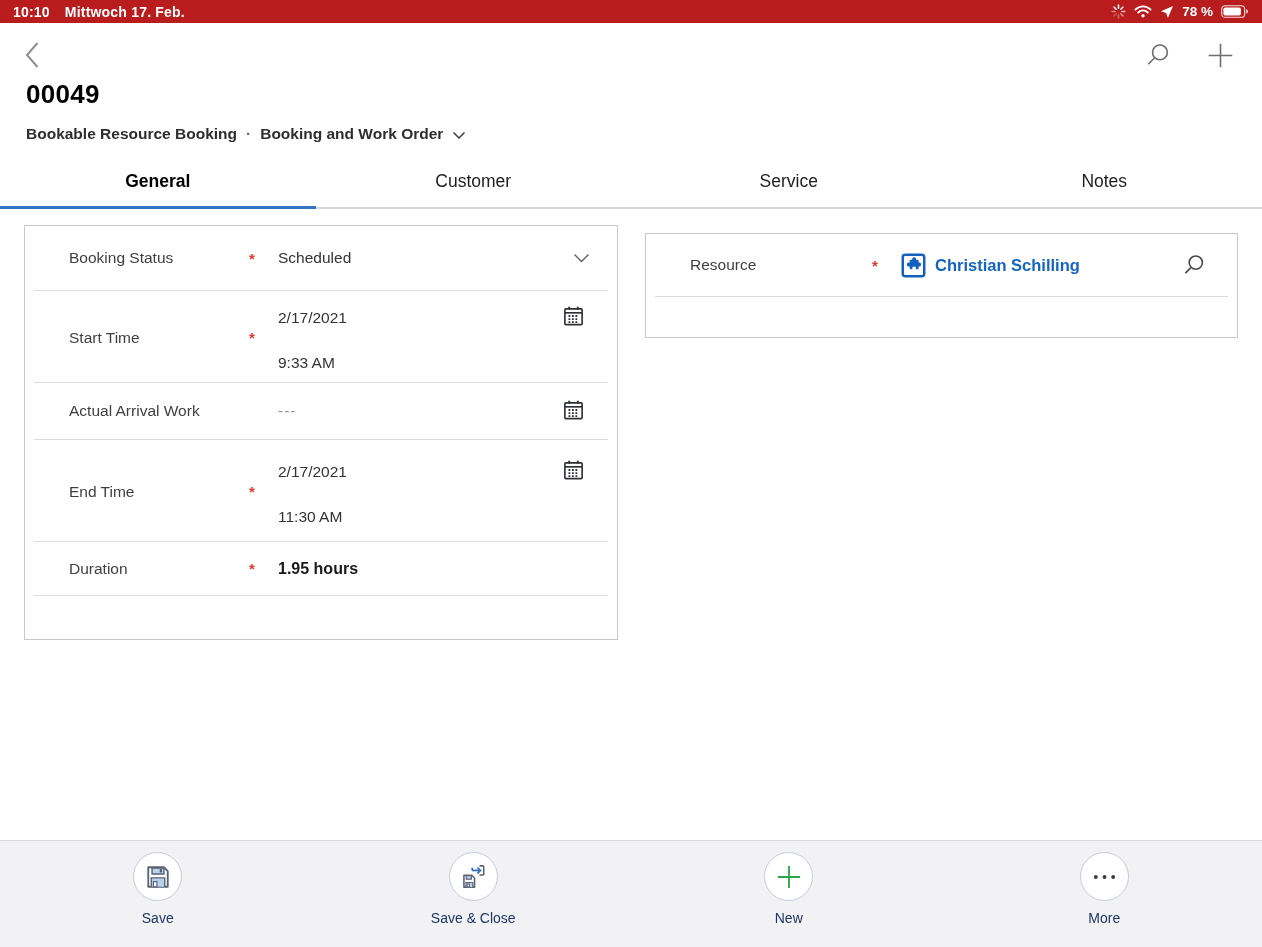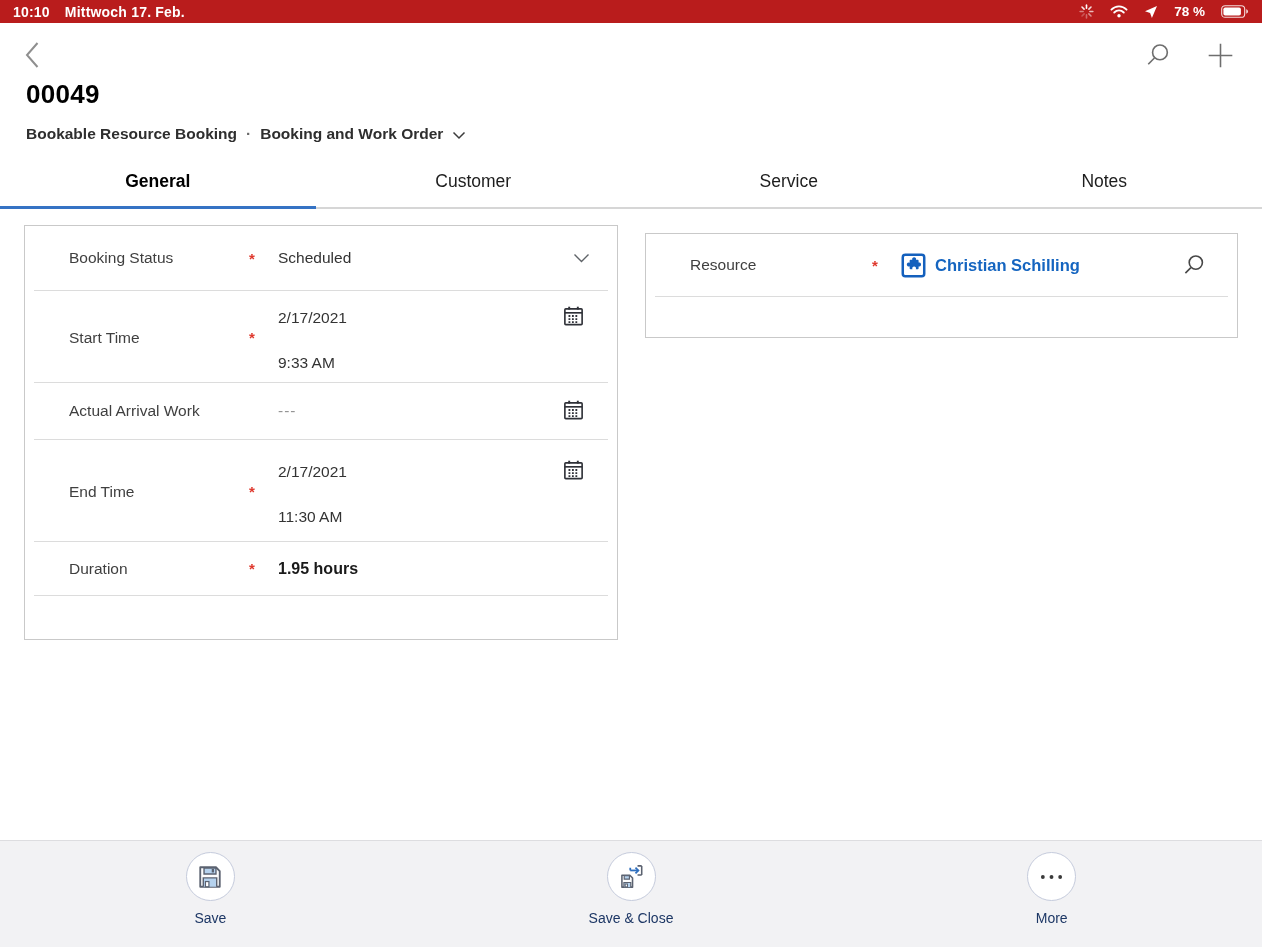--- a/index.html
+++ b/index.html
@@ -12,21 +12,21 @@
     overflow:hidden;
   }
 
   
   .statusbar {
     height:23px; background:#b91c1c; color:#fff;
     display:flex; align-items:center; justify-content:space-between;
     padding:0 13px; font-size:14px; font-weight:700;
   }
   .sb-left { display:flex; gap:15px; align-items:center; letter-spacing:.2px; }
-  .sb-right { display:flex; align-items:center; gap:16px; font-weight:600; font-size:13.5px; }
+  .sb-right { display:flex; align-items:center; gap:8px; font-weight:600; font-size:13.5px; }
   .sb-right svg { display:block; }
 
   
   .navrow {
     display:flex; justify-content:space-between; align-items:center;
     padding:16px 28px 0 24px; height:48px;
   }
   .nav-icons { display:flex; gap:36px; align-items:center; }
   .icon-btn { display:flex; align-items:center; justify-content:center; cursor:pointer; }
 
@@ -315,20 +315,28 @@
         <path d="M10.8 6.2 V3.6" fill="none" stroke="#2f6fbe" stroke-width="1.7"></path>
         <path d="M2.8 10.8 h7.6 l2.6 2.6 V22.2 H2.8 Z" fill="#fdfdfd" stroke="#5b6270" stroke-width="1.5" stroke-linejoin="round"></path>
         <path d="M5 11.3 h5 v3.2 h-5 z" fill="#b5d2ee" stroke="#5b6270" stroke-width="1.1"></path>
         <path d="M4.7 22.2 v-4.4 h6.6 v4.4" fill="#b5d2ee" stroke="#5b6270" stroke-width="1.1"></path>
         <rect x="5.9" y="19.2" width="2.2" height="2.8" fill="#fff" stroke="#5b6270" stroke-width="1"></rect>
       </svg>
     </span>
     <span class="tlabel">Save &amp; Close</span>
   </div>
 
+  <div class="tbtn">
+    <span class="tcircle">
+      <svg width="28" height="28" viewBox="0 0 24 24">
+        <path d="M12 2.5 V21.5 M2.5 12 H21.5" stroke="#2da44e" stroke-width="1.6"></path>
+      </svg>
+    </span>
+    <span class="tlabel">New</span>
+  </div>
 
   <div class="tbtn">
     <span class="tcircle">
       <svg width="25" height="8" viewBox="0 0 26 8" fill="#3a3a3a">
         <circle cx="4" cy="4" r="2"></circle>
           <circle cx="13" cy="4" r="2"></circle>
           <circle cx="22" cy="4" r="2"></circle>
       </svg>
     </span>
     <span class="tlabel">More</span>

